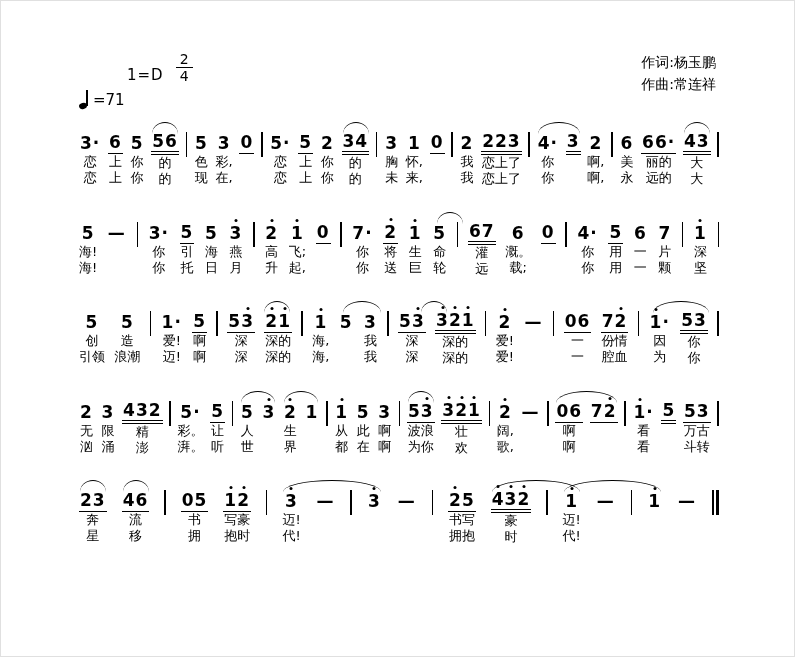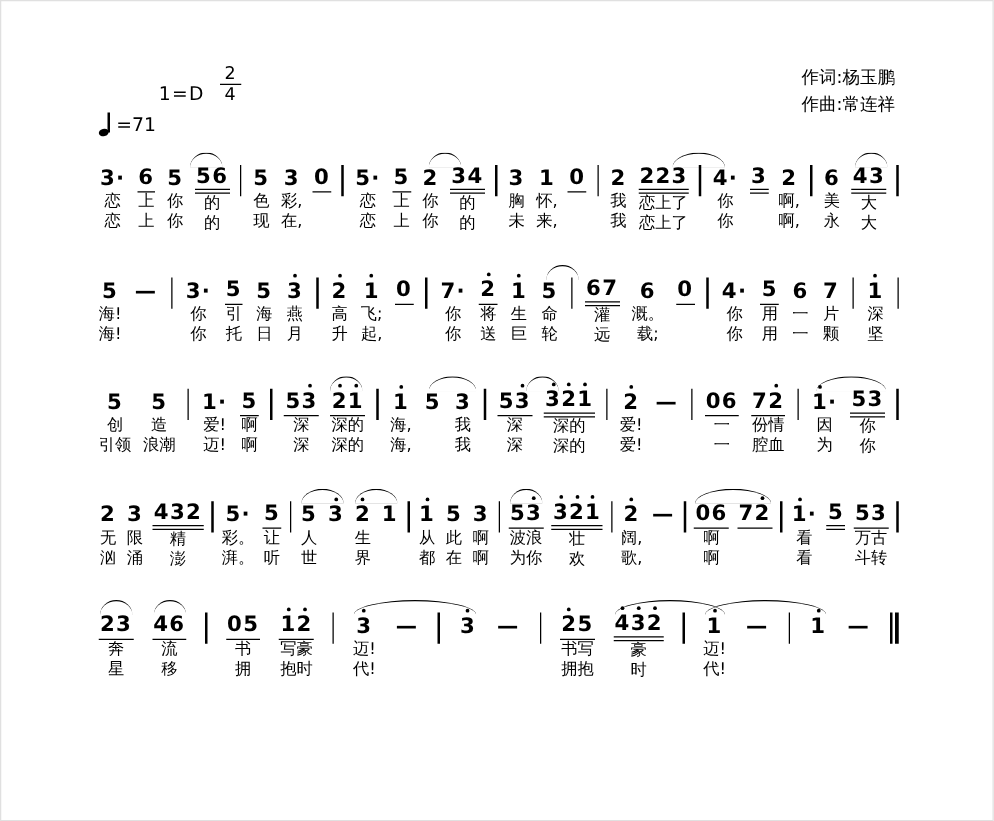--- a/index.html
+++ b/index.html
@@ -235,20 +235,27 @@
         </div>
         <div class="tok">
           <div class="note">
             <span class="ng"><span class="ch">6</span></span>
           </div>
           <div class="lyr">美</div>
           <div class="lyr">永</div>
         </div>
         <div class="tok">
           <div class="note">
+            <span class="ng u1"><span class="ch">6</span><span class="ch">6</span><span class="ch">·</span></span>
+          </div>
+          <div class="lyr">丽的</div>
+          <div class="lyr">远的</div>
+        </div>
+        <div class="tok">
+          <div class="note">
             <span class="ng u2"><span class="ch">4</span><span class="ch">3</span></span>
           </div>
           <div class="lyr">大</div>
           <div class="lyr">大</div>
         </div>
         <div class="tok bar">
           <div class="bl"></div>
         </div>
         <div class="arc" style="left: 73px; width: 26px;"></div>
         <div class="arc" style="left: 264px; width: 26px;"></div>

